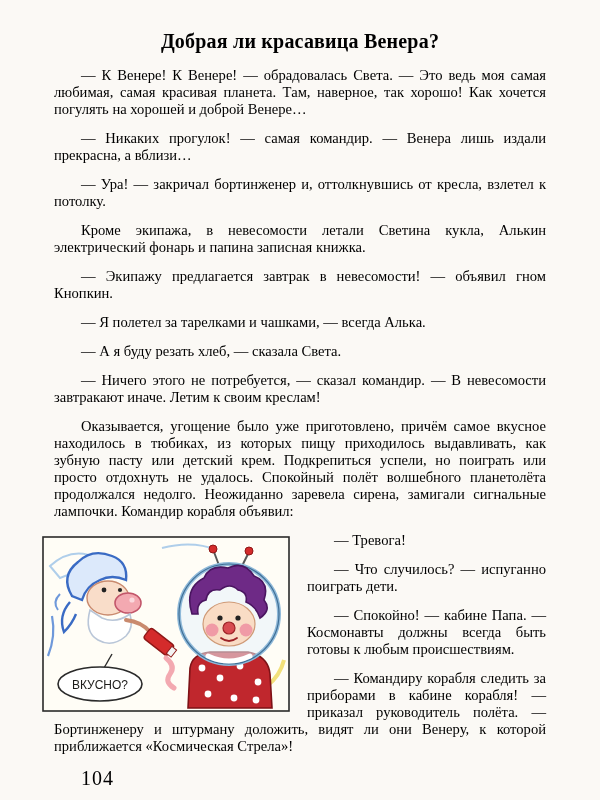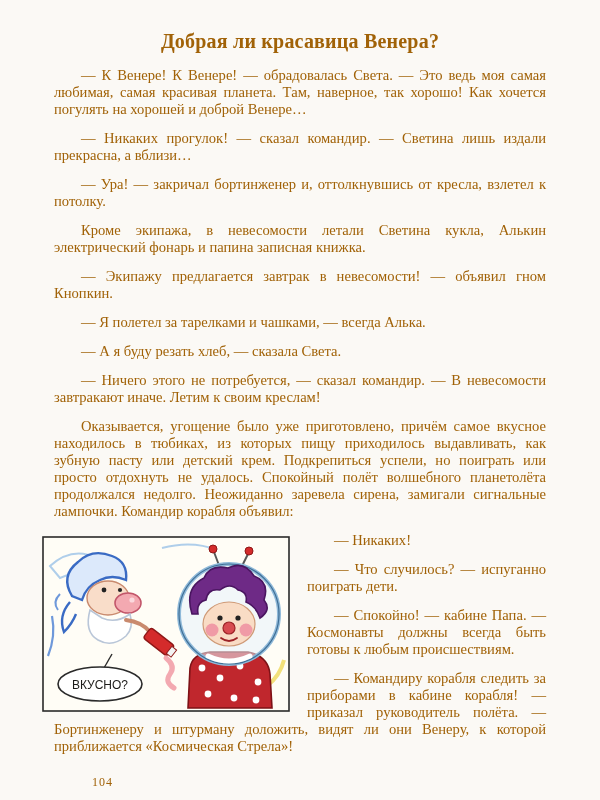--- a/index.html
+++ b/index.html
@@ -8,21 +8,21 @@
     background: #fbf9f5;
   }
   .book-page {
     position: relative;
     width: 600px;
     height: 800px;
     box-sizing: border-box;
     padding: 24px 42px 0 42px;
     background: #fbf9f5;
     font-family: "Liberation Serif", "DejaVu Serif", serif;
-    color: #a16207;
+    color: #000000;
     overflow: hidden;
   }
   .title {
     margin: 6px 0 14px 0;
     font-size: 20px;
     font-weight: bold;
     text-align: center;
     letter-spacing: 0.2px;
   }
   .text-body {
@@ -42,36 +42,36 @@
     height: 176px;
     margin: 4px 17px 2px 0;
   }
   .illustration svg {
     display: block;
     width: 100%;
     height: 100%;
   }
   .page-number {
     position: absolute;
-    left: 92px;
+    left: 81px;
     bottom: 10px;
-    font-size: 12px;
+    font-size: 20px;
     letter-spacing: 1px;
   }
 </style>
 </head>
 <body>
 
 <div class="book-page">
 
   <h1 class="title">Добрая ли красавица Венера?</h1>
 
   <div class="text-body">
     <p>— К Венере! К Венере! — обрадовалась Света. — Это ведь моя самая любимая, самая красивая планета. Там, наверное, так хорошо! Как хочется погулять на хорошей и доброй Венере…</p>
-    <p>— Никаких прогулок! — сказал командир. — Светина лишь издали прекрасна, а вблизи…</p>
+    <p>— Никаких прогулок! — самая командир. — Венера лишь издали прекрасна, а вблизи…</p>
     <p>— Ура! — закричал бортинженер и, оттолкнувшись от кресла, взлетел к потолку.</p>
     <p>Кроме экипажа, в невесомости летали Светина кукла, Алькин электрический фонарь и папина записная книжка.</p>
     <p>— Экипажу предлагается завтрак в невесомости! — объявил гном Кнопкин.</p>
     <p>— Я полетел за тарелками и чашками, — всегда Алька.</p>
     <p>— А я буду резать хлеб, — сказала Света.</p>
     <p>— Ничего этого не потребуется, — сказал командир. — В невесомости завтракают иначе. Летим к своим креслам!</p>
     <p>Оказывается, угощение было уже приготовлено, причём самое вкусное находилось в тюбиках, из которых пищу приходилось выдавливать, как зубную пасту или детский крем. Подкрепиться успели, но поиграть или просто отдохнуть не удалось. Спокойный полёт волшебного планетолёта продолжался недолго. Неожиданно заревела сирена, замигали сигнальные лампочки. Командир корабля объявил:</p>
 
     <div class="illustration">
       <svg viewBox="0 0 248 176" xmlns="http://www.w3.org/2000/svg">
@@ -151,20 +151,20 @@
 
           <circle cx="187" cy="92" r="6" fill="#d84b50" stroke="#9c2326" stroke-width="1.2"></circle>
 
           <path d="M179,102 Q187,108 195,102" fill="none" stroke="#9c2326" stroke-width="1.8" stroke-linecap="round"></path>
 
           <path d="M166,120 Q187,130 208,120" fill="none" stroke="#ffffff" stroke-width="5" stroke-linecap="round"></path>
         </g>
       </svg>
     </div>
 
-    <p>— Никаких!</p>
+    <p>— Тревога!</p>
     <p>— Что случилось? — испуганно поиграть дети.</p>
     <p>— Спокойно! — кабине Папа. — Космонавты должны всегда быть готовы к любым происшествиям.</p>
     <p>— Командиру корабля следить за приборами в кабине корабля! — приказал руководитель полёта. — Бортинженеру и штурману доложить, видят ли они Венеру, к которой приближается «Космическая Стрела»!</p>
   </div>
 
   <div class="page-number">104</div>
 </div>
 
 </body></html>

